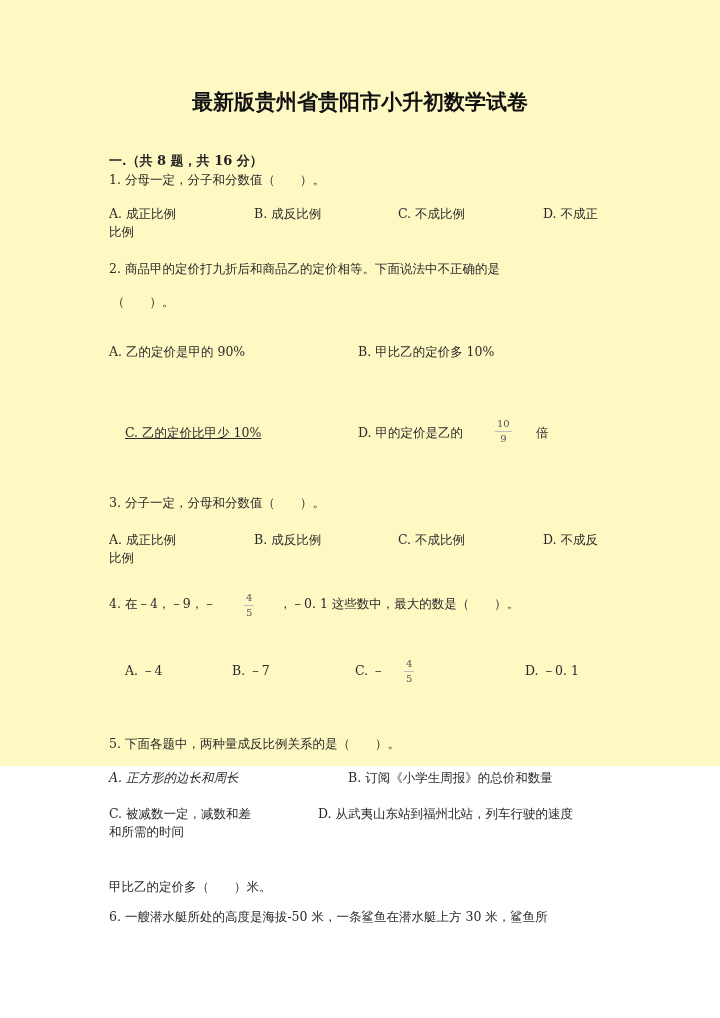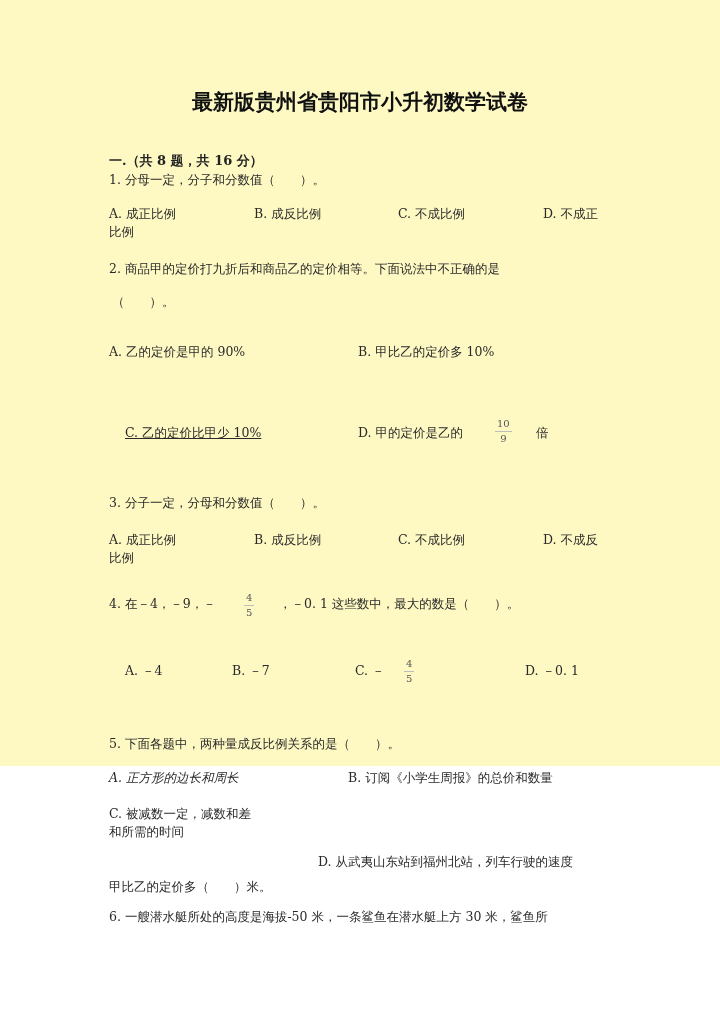--- a/index.html
+++ b/index.html
@@ -132,21 +132,21 @@
       <span class="den">5</span>
     </div>
     <div class="opt" style="left:525px; top:661px;">D. －0. 1</div>
   </div>
 
   <div>
     <div class="line" style="top:734px;">5. 下面各题中，两种量成反比例关系的是（　　）。</div>
     <div class="opt" style="left:109px; top:768px;font-style:italic;">A. 正方形的边长和周长</div>
     <div class="opt" style="left:348px; top:768px;">B. 订阅《小学生周报》的总价和数量</div>
     <div class="opt" style="left:109px; top:804px;">C. 被减数一定，减数和差</div>
-    <div class="opt" style="left:318px; top:852px;text-align:right;">D. 从武夷山东站到福州北站，列车行驶的速度</div>
+    <div class="opt" style="left:318px; top:804px;text-align:right;">D. 从武夷山东站到福州北站，列车行驶的速度</div>
     <div class="opt" style="left:109px; top:822px;">和所需的时间</div>
   </div>
 
   <div>
     <div class="line" style="top:859px;margin-top:48px;">6. 一艘潜水艇所处的高度是海拔-50 米，一条鲨鱼在潜水艇上方 30 米，鲨鱼所</div>
     <div class="line" style="top:877px;">甲比乙的定价多（　　）米。</div>
   </div>
 
 </div>
 

